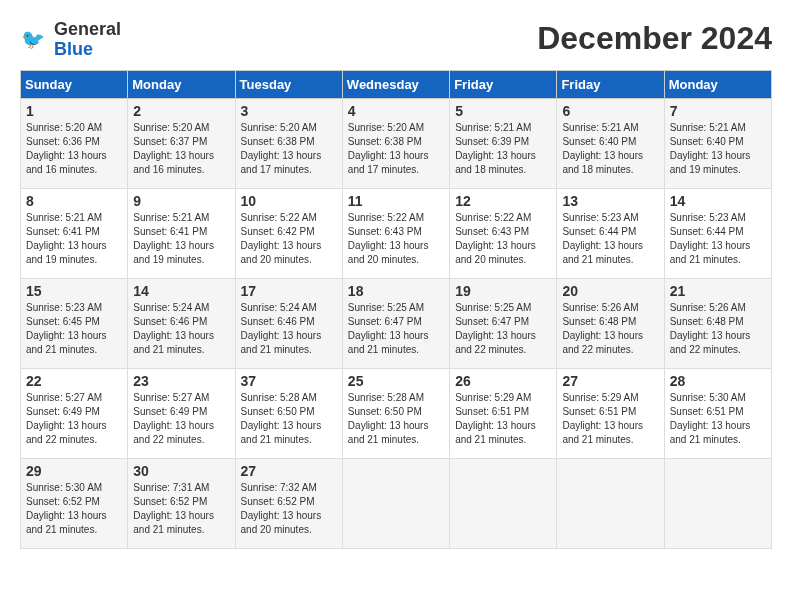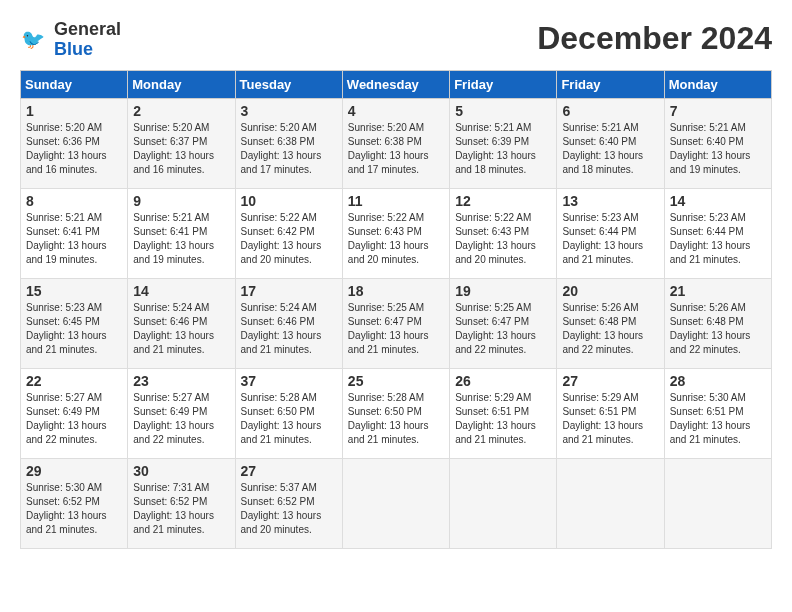--- a/index.html
+++ b/index.html
@@ -370,21 +370,21 @@
         <span class="day-num">30</span>
         <div class="day-info">
           <span>Sunrise: 7:31 AM</span><br>
           <span>Sunset: 6:52 PM</span><br>
           <span>Daylight: 13 hours<br>and 21 minutes.</span>
         </div>
       </td>
         <td>
         <span class="day-num">27</span>
         <div class="day-info">
-          <span>Sunrise: 5:37 AM</span><br>
+          <span>Sunrise: 7:32 AM</span><br>
           <span>Sunset: 6:52 PM</span><br>
           <span>Daylight: 13 hours<br>and 20 minutes.</span>
         </div>
       </td>
         <td class="empty-cell"></td>
         <td class="empty-cell"></td>
         <td class="empty-cell"></td>
         <td class="empty-cell"></td>
       </tr>
     </tbody>

